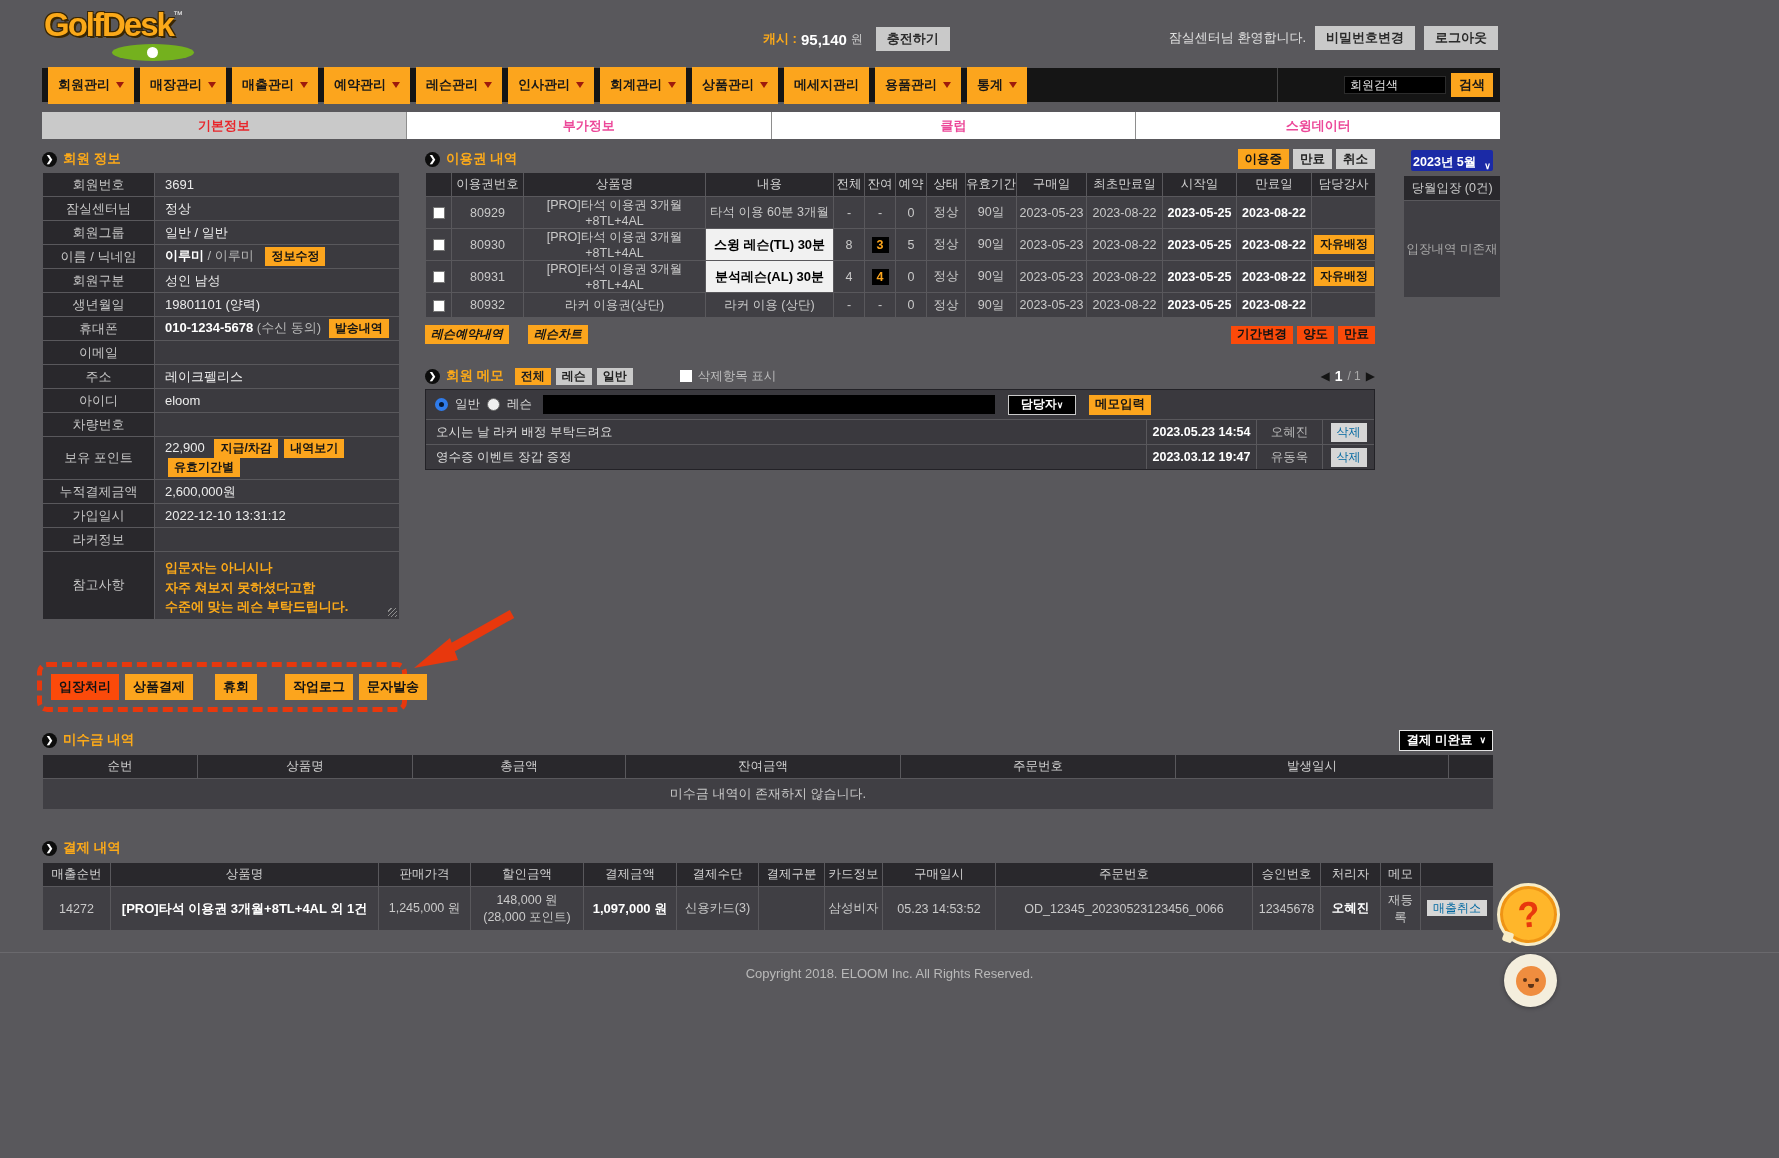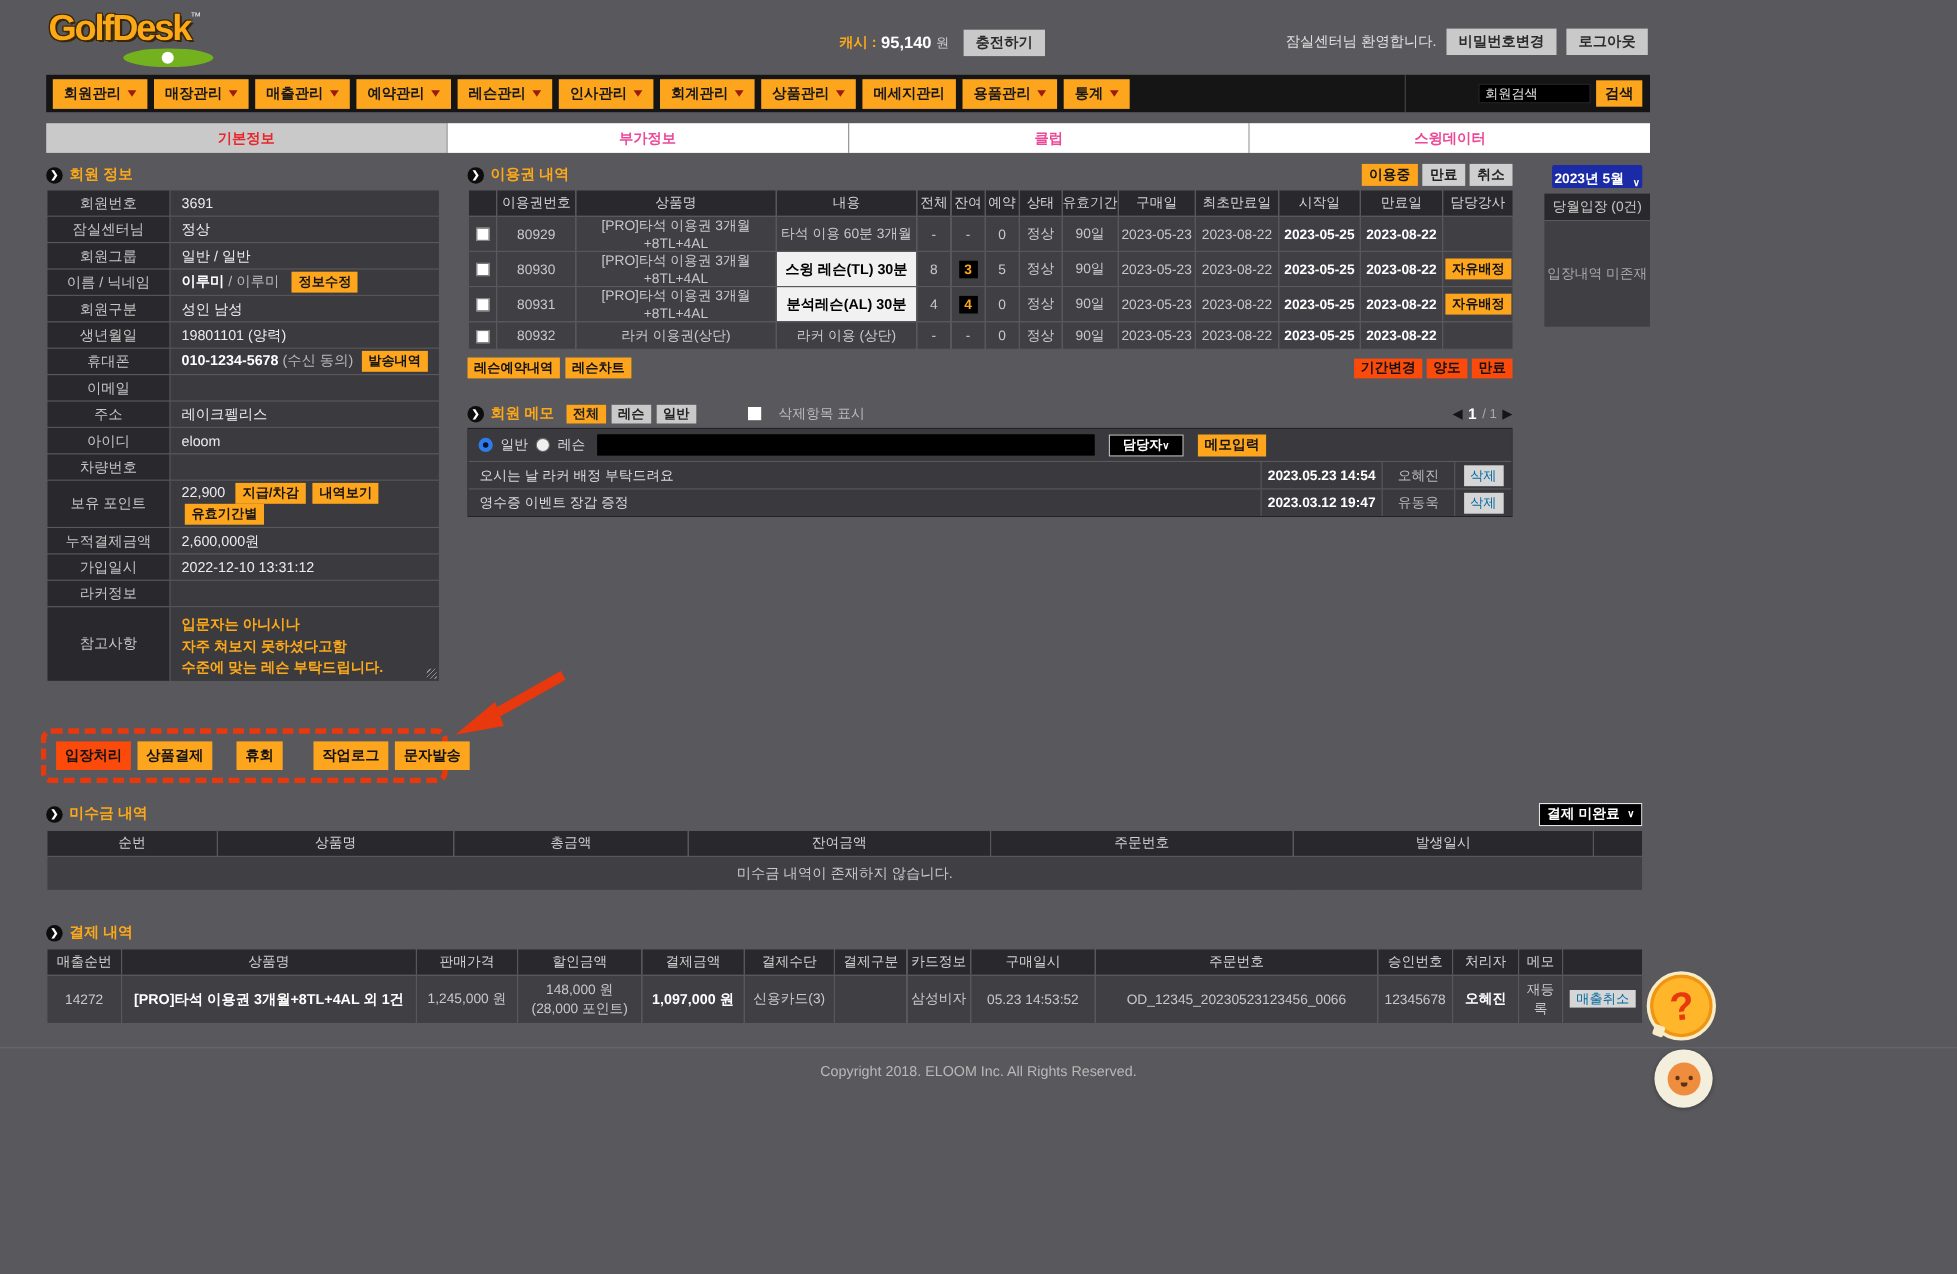--- a/index.html
+++ b/index.html
@@ -21,21 +21,21 @@
   .cash-unit { color:#cfcfcf; font-size:12px; }
   .gbtn { display:inline-flex; align-items:center; justify-content:center; background:#c9c9c9;
           color:#2b2b2b; font-weight:700; font-size:13px; height:24px; padding:0 11px; cursor:pointer; }
   .charge { margin-left:9px; }
   .user { position:absolute; right:281px; top:26px; display:flex; align-items:center; gap:9px;
           font-size:13px; color:#e0e0e0; }
 
   
   .navbar { position:absolute; left:42px; top:68px; width:1458px; height:34px; background:#151515;
             display:flex; align-items:center; padding:0 3px; }
-  .nav-btn { height:27px; margin:0 3px; padding:0 10px; background:#fca51d; color:#181818;
+  .nav-btn { height:37px; margin:0 3px; padding:0 10px; background:#fca51d; color:#181818;
              font-size:13px; font-weight:700; display:flex; align-items:center; gap:6px; cursor:pointer; white-space:nowrap; }
   .nav-arrow { width:0; height:0; border-left:4px solid transparent; border-right:4px solid transparent;
                border-top:6px solid #9e1a0c; }
   .nav-div { margin-left:auto; width:1px; height:34px; background:#464646; }
   .nav-search { display:flex; align-items:center; gap:5px; padding:0 4px 0 66px; }
   .search-input { width:102px; height:18px; background:#000; border:1px solid #2c2c2c; color:#fff;
                   font-size:12px; padding:0 5px; font-family:inherit; }
   .search-input::placeholder { color:#e3e3e3; }
   .search-btn { height:24px; padding:0 8px; background:#fca51d; font-size:13px; font-weight:700;
                 color:#181818; display:flex; align-items:center; cursor:pointer; }
@@ -87,31 +87,31 @@
            background:#cfcfcf; color:#222; cursor:pointer; }
   .stbtn.on { background:#fca51d; color:#151515; }
   .ticket-table { width:100%; border-collapse:collapse; margin-top:4px; font-size:12.5px; text-align:center; table-layout:fixed; }
   .ticket-table th { background:#29282c; color:#d2d2d2; font-weight:400; height:24px; border:1px solid #59585c; padding:0; overflow:hidden; }
   .ticket-table td { background:#403f44; border:1px solid #59585c; height:25px; color:#c9c9c9; padding:0 2px; overflow:hidden; }
   .ticket-table td.hl { background:#f1f1f1; color:#000; font-weight:700; font-size:13px; }
   .bw { color:#fff !important; font-weight:700; }
   .badge { display:inline-block; min-width:17px; padding:1px 2px; background:#000; color:#fca51d; font-weight:700; }
   .cbx { display:inline-block; width:12px; height:12px; background:#fff; border:1px solid #777; vertical-align:middle; cursor:pointer; }
   .ticket-foot { display:flex; margin-top:7px; align-items:center; }
-  .tf-left { display:flex; gap:5px; }
+  .tf-left { display:flex; gap:19px;font-style:italic; }
   .tf-right { margin-left:auto; display:flex; gap:4px; }
   .rbtn { background:#fb4a0a; color:#131313; font-weight:700; font-size:12.5px; height:18px; padding:0 6px;
           display:flex; align-items:center; cursor:pointer; }
 
   
   .memo-head { display:flex; align-items:center; gap:5px; margin-top:23px; height:18px; }
   .mfilter { height:17px; padding:0 6px; font-size:12px; font-weight:700; background:#c9c9c9; color:#222;
              display:flex; align-items:center; cursor:pointer; }
   .mfilter.on { background:#fca51d; }
-  .show-del { display:flex; align-items:center; gap:16px; margin-left:42px; color:#bdbdbd; font-size:12.5px; }
+  .show-del { display:flex; align-items:center; gap:6px; margin-left:42px; color:#bdbdbd; font-size:12.5px; }
   .del-cbx { width:12px; height:12px; background:#fff; display:inline-block; cursor:pointer; }
   .pager { margin-left:auto; display:flex; align-items:center; gap:5px; }
   .pg-arrow { color:#151515; font-size:12px; cursor:pointer; }
   .pg-cur { color:#fff; font-weight:700; font-size:14px; }
   .pg-sep { color:#aaa; font-size:12px; }
   .memo-box { margin-top:4px; border:1px solid #232227; }
   .memo-input-row { height:29px; background:#3a393e; display:flex; align-items:center; padding:0 9px; gap:7px; }
   .radio { width:13px; height:13px; border-radius:50%; cursor:pointer; flex:none; }
   .radio.sel { border:4px solid #2f7bea; background:#06162e; }
   .radio.un { background:#efefef; border:1px solid #666; }

